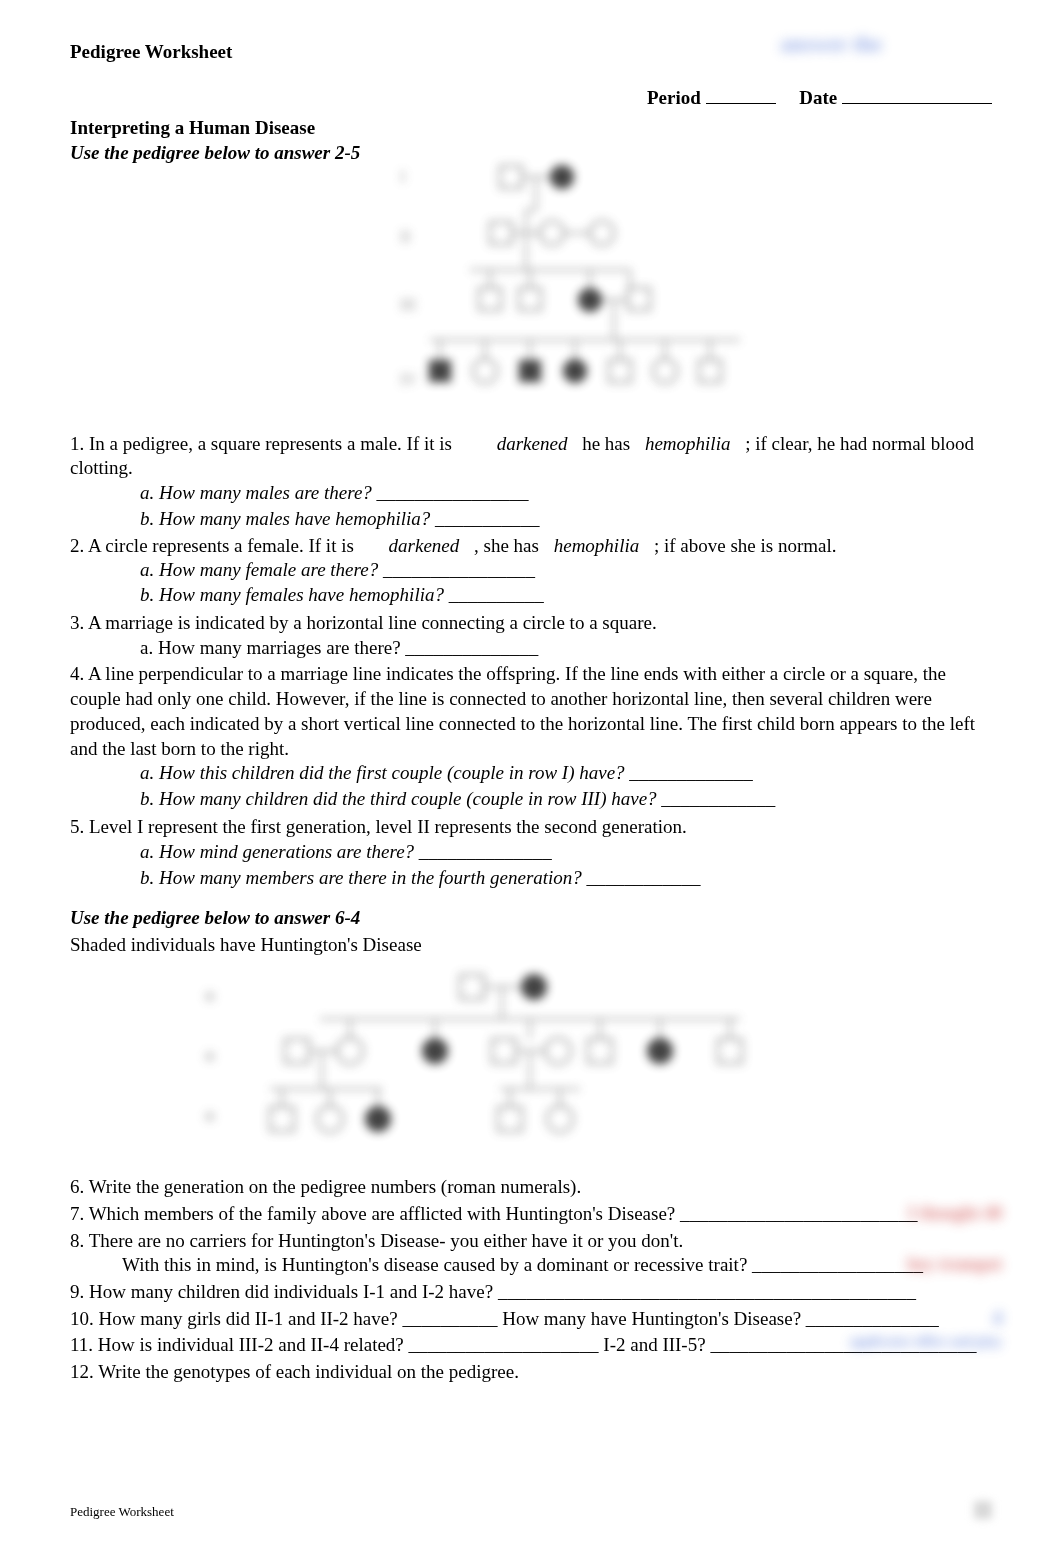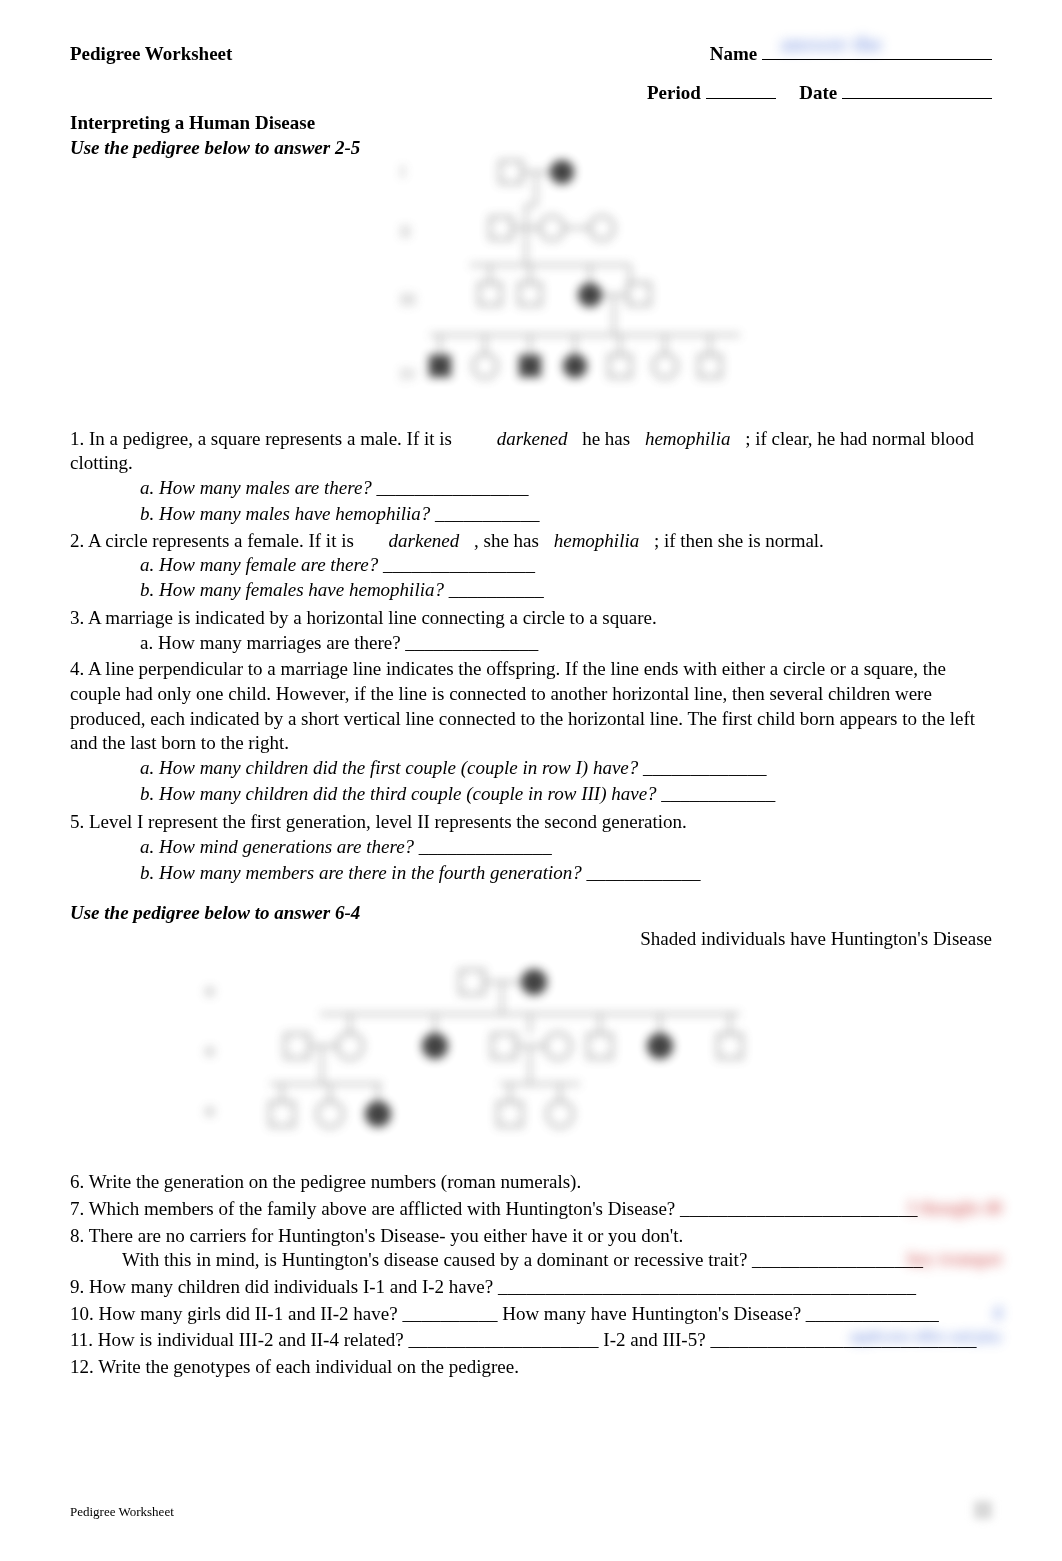--- a/index.html
+++ b/index.html
@@ -108,28 +108,22 @@
       font-size: 18px;
     }
   </style>
 </head>
 <body>
 
 <div class="name-answer">answer the</div>
 
 <div class="header-row">
   <div class="bold">Pedigree Worksheet</div>
-  <div class="right-col">
-    <div>
-      <span class="bold">Name</span>
-      <span class="blank-line" style="width:230px"></span>
-    </div>
-  </div>
-</div>
-<div class="header-row" style="margin-top:12px">
+</div>
+<div class="header-row" style="margin-top:19px">
   <div></div>
   <div class="right-col">
     <span class="bold">Period</span>
     <span class="blank-line" style="width:70px"></span>
     &nbsp;&nbsp;&nbsp;
     <span class="bold">Date</span>
     <span class="blank-line" style="width:150px"></span>
   </div>
 </div>
 
@@ -198,34 +192,34 @@
   <span>a. How many males are there? ________________</span>
   <span class="blur-answer">&nbsp;&nbsp;&nbsp;&nbsp;</span>
 </div>
 <div class="indent1 italic">b. How many males have hemophilia? ___________</div>
 
 <div class="section">
   <span>2. A circle represents a female. If it is</span>
   <span class="gap-keyword" style="margin-left:30px">darkened</span>
   <span>, she has</span>
   <span class="gap-keyword">hemophilia</span>
-  <span>; if then she is normal.</span>
+  <span>; if above she is normal.</span>
 </div>
 <div class="indent1 italic">a. How many female are there? ________________</div>
 <div class="indent1 italic">
   <span>b. How many females have hemophilia? __________</span>
   <span class="blur-answer">&nbsp;&nbsp;</span>
 </div>
 
 <div class="section">3. A marriage is indicated by a horizontal line connecting a circle to a square.</div>
 <div class="indent1">a. How many marriages are there? ______________</div>
 
 <div class="section">4. A line perpendicular to a marriage line indicates the offspring. If the line ends with either a circle or a square, the couple had only one child. However, if the line is connected to another horizontal line, then several children were produced, each indicated by a short vertical line connected to the horizontal line. The first child born appears to the left and the last born to the right.</div>
 <div class="indent1 italic">
-  <span>a. How many children did the first couple (couple in row I) have? _____________</span>
+  <span>a. How this children did the first couple (couple in row I) have? _____________</span>
   <span class="blur-answer">&nbsp;&nbsp;</span>
 </div>
 <div class="indent1 italic">
   <span>b. How many children did the third couple (couple in row III) have? ____________</span>
   &nbsp;&nbsp;&nbsp;
   <span class="blur-answer">&nbsp;&nbsp;</span>
 </div>
 
 <div class="section">5. Level I represent the first generation, level II represents the second generation.</div>
 <div class="indent1 italic">
@@ -234,21 +228,21 @@
 </div>
 <div class="indent1 italic">
   <span>b. How many members are there in the fourth generation? ____________</span>
   &nbsp;&nbsp;
   <span class="blur-answer">&nbsp;&nbsp;</span>
 </div>
 
 <div style="height:14px"></div>
 
 <div class="bold italic">Use the pedigree below to answer 6-4</div>
-<div style="text-align:right; margin-top:2px">
+<div style="text-align:left; margin-top:2px">
   <span>Shaded individuals have Huntington's Disease</span>
 </div>
 
 <svg class="pedigree-box pedigree2" viewBox="0 0 600 180">
 
   <text x="5" y="32" class="roman" style="filter:blur(2px)">●</text>
   <rect class="sq" x="260" y="6" width="24" height="24"></rect>
   <line class="ln" x1="284" y1="18" x2="320" y2="18"></line>
   <circle class="fci" cx="334" cy="18" r="13"></circle>
   <line class="ln" x1="302" y1="18" x2="302" y2="50"></line>

